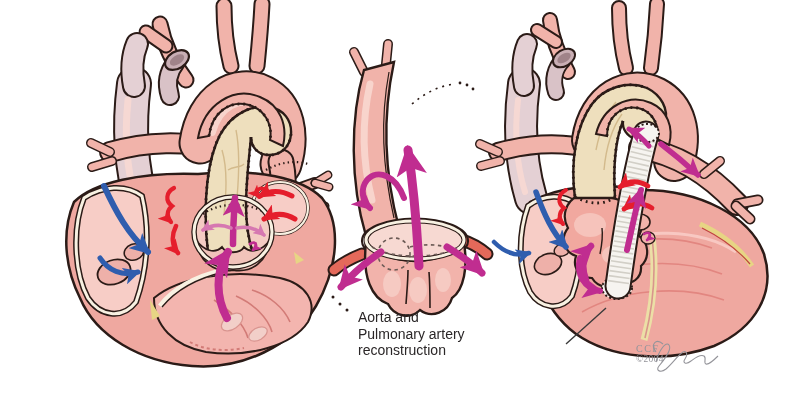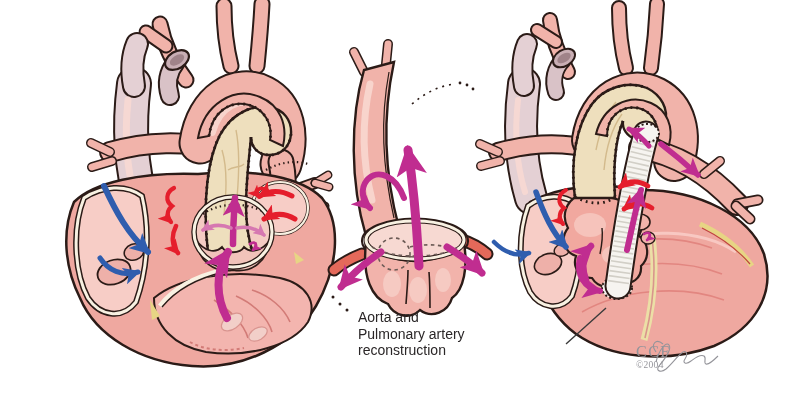--- a/index.html
+++ b/index.html
@@ -24,21 +24,21 @@
   .cream{fill:var(--graft_cream);stroke:var(--outline_dark);stroke-width:2.4}
   .vein{fill:none;stroke:var(--graft_vein);stroke-width:1.4}
   .rim{fill:none;stroke:var(--rim_cream)}
   .dk{fill:none;stroke:var(--outline_dark)}
 
   .lbl{position:absolute;color:var(--label_text);font-size:14px;line-height:16.5px;white-space:nowrap}
   .lbl-recon{left:358px;top:309px}
   .lbl-rv{left:473px;top:337px}
   .credit{position:absolute;left:636px;top:344px;color:var(--credit_gray);
           font-family:"Liberation Serif",serif;line-height:1}
-  .credit .org{font-size:16px;letter-spacing:1.5px}
+  .credit .org{font-size:10px;letter-spacing:1.5px}
   .credit .year{font-size:9.5px;margin-top:1px;letter-spacing:.3px}
 </style>
 </head>
 <body>
 
 <div class="stage">
 
 <svg viewBox="0 0 800 400" width="800" height="400">
   <defs>
     <marker id="mred" viewBox="0 0 6 6" markerWidth="3.4" markerHeight="3.4" refX="5" refY="3" orient="auto">

